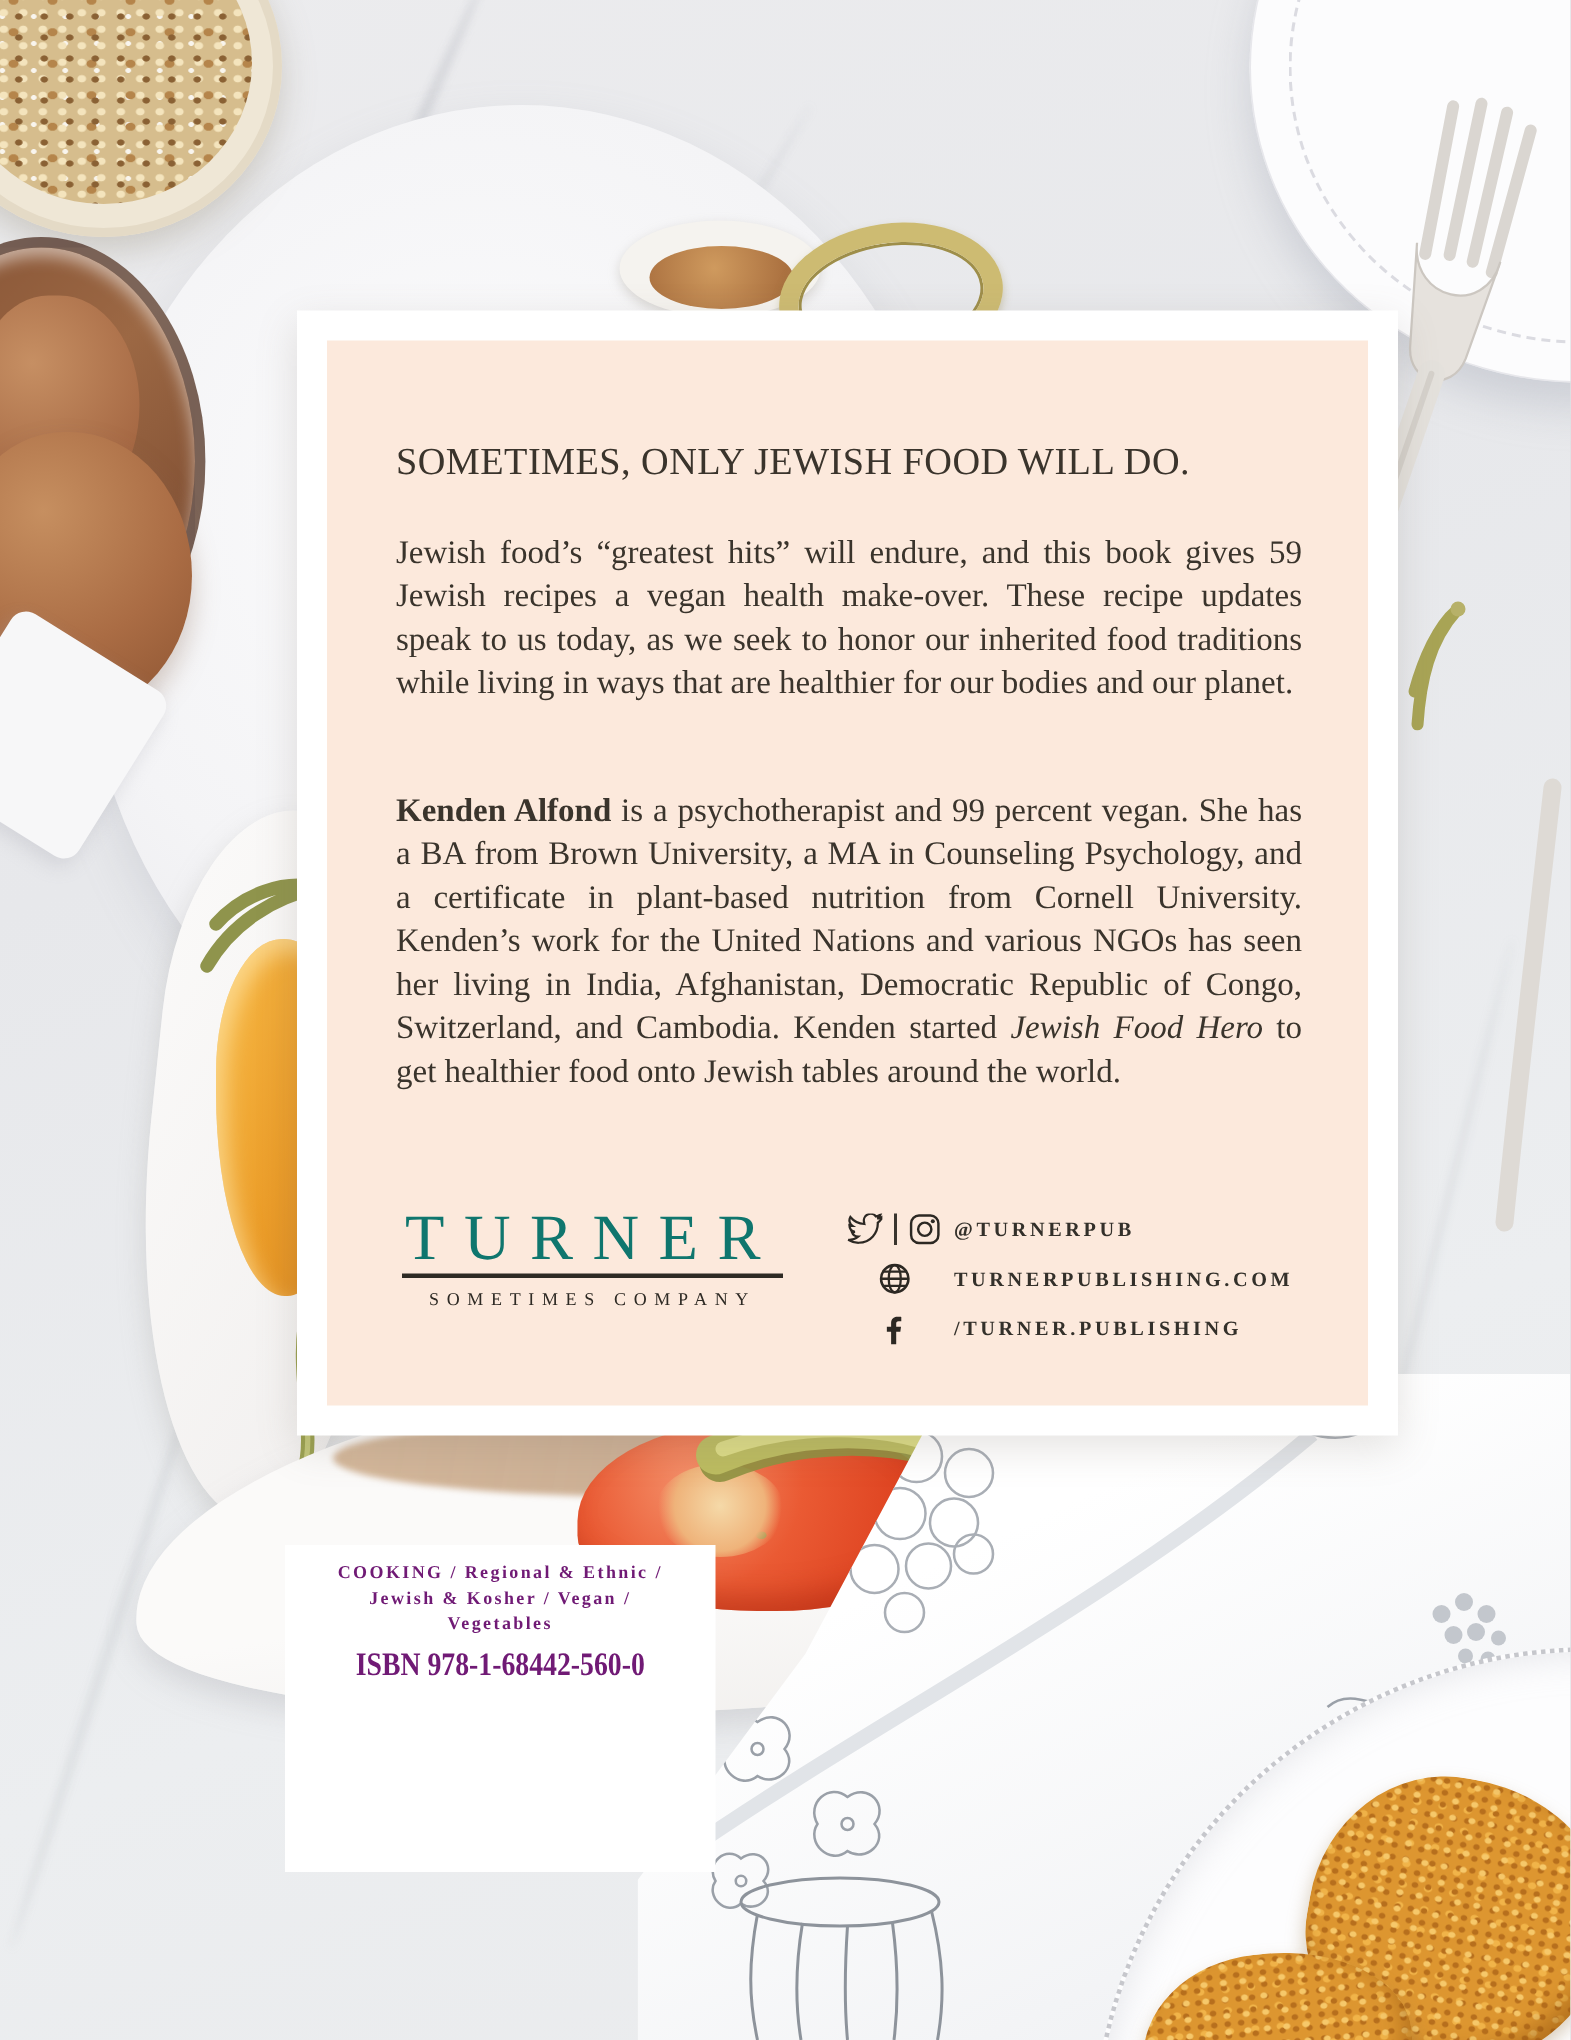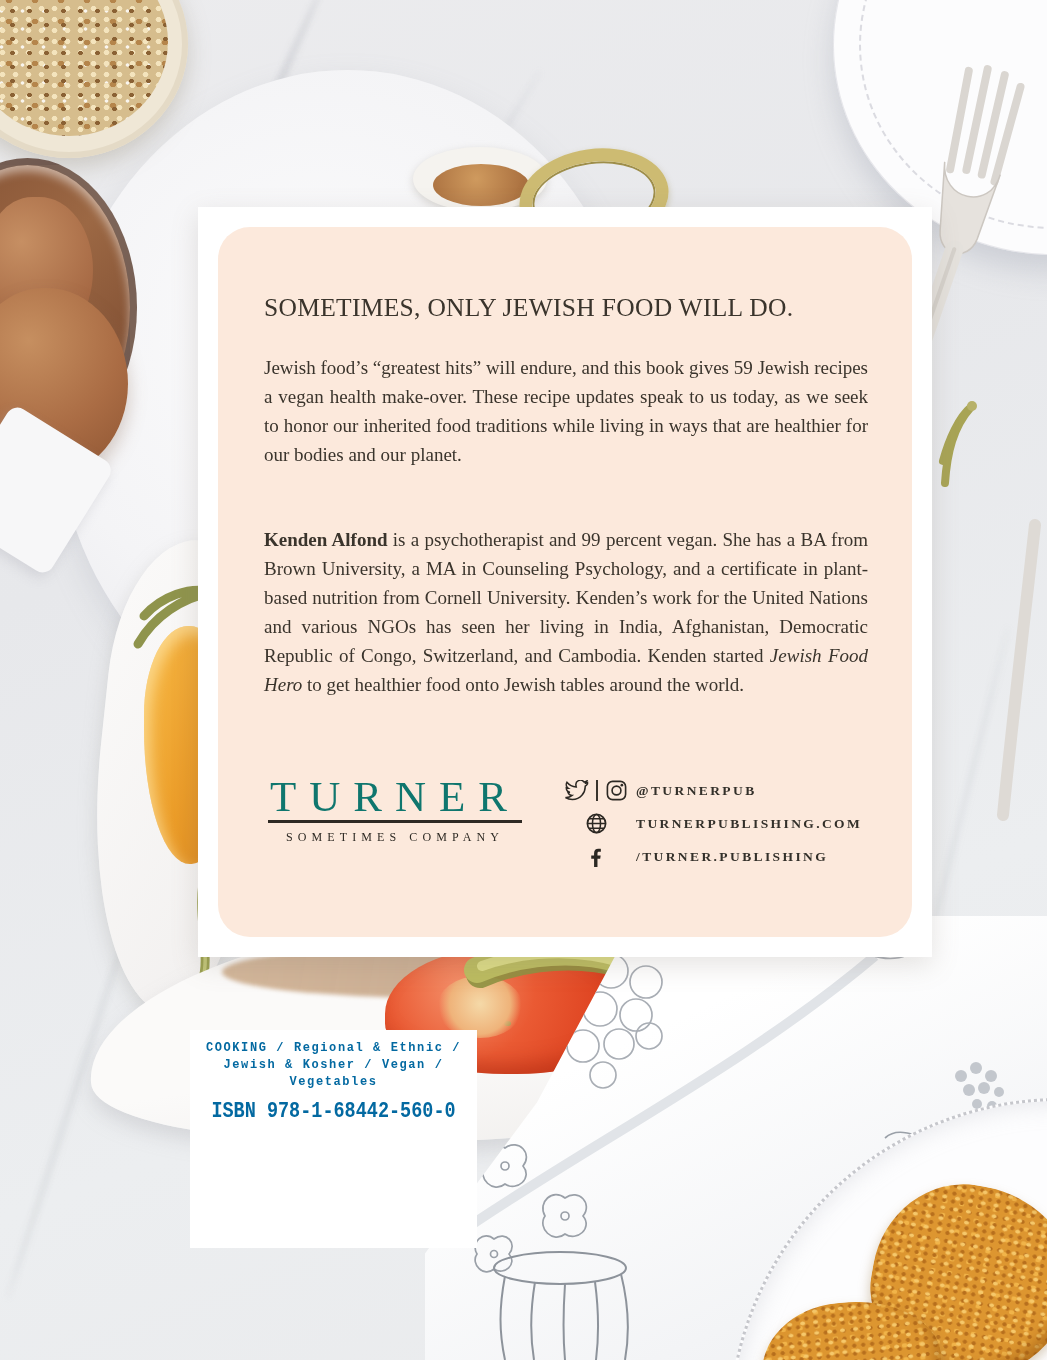--- a/index.html
+++ b/index.html
@@ -81,41 +81,41 @@
                          radial-gradient(#f1b449 2.4px, transparent 3.1px);
         background-size:13px 11px,9px 8px,17px 14px;
         box-shadow:inset -5px -8px 14px rgba(150,85,15,.55),0 6px 12px rgba(160,130,80,.4);}
   .patty1{left:872px;top:1186px;width:200px;height:190px;transform:rotate(10deg);}
   .patty2{left:762px;top:1302px;width:180px;height:130px;transform:rotate(-6deg);}
 
   
   .frame{position:absolute;left:198px;top:207px;width:734px;height:750px;background:#ffffff;z-index:5;
          box-shadow:0 8px 26px rgba(125,115,105,.2);}
   .panel{position:absolute;left:20px;top:20px;right:20px;bottom:20px;background:#fce9dc;
-         padding:66px 44px 0 46px;box-sizing:border-box;overflow:hidden;color:#3a342c;border-radius:32px;}
+         padding:66px 44px 0 46px;box-sizing:border-box;overflow:hidden;color:#3a342c;}
   .headline{font-size:25.5px;letter-spacing:.3px;white-space:nowrap;font-weight:400;}
-  .para{font-size:19px;line-height:29px;text-align:justify;margin-top:30px;}
+  .para{font-size:22px;line-height:29px;text-align:justify;margin-top:30px;}
   .bio{margin-top:56px;}
   .bio b{font-weight:700;}
   .bio i{font-style:italic;}
   .footer{display:flex;align-items:flex-start;margin-top:76px;}
   .logo{width:254px;margin-left:4px;flex:none;}
   .logo-name{font-size:43px;letter-spacing:13px;text-indent:2px;line-height:44px;color:#0f766e;}
   .logo-rule{height:3px;background:#2e2a24;margin-top:1px;}
   .logo-tag{font-size:12px;letter-spacing:5.1px;margin-top:7px;text-align:center;white-space:nowrap;color:#2e2a24;}
   .socials{margin-left:34px;flex:1;padding-top:2px;font-weight:bold;}
   .soc-row{display:flex;align-items:center;height:27px;margin-bottom:6px;}
   .soc-icons{width:80px;display:flex;justify-content:center;align-items:center;gap:7px;flex:none;}
   .soc-divider{width:1.5px;height:21px;background:#3a352e;}
   .soc-handle{font-size:13.5px;letter-spacing:2.4px;color:#33302a;white-space:nowrap;}
   .icon-svg{display:block;}
 
   
   .bc-box{position:absolute;left:190px;top:1030px;width:287px;height:218px;background:#ffffff;z-index:6;
-          box-sizing:border-box;padding:10px 11px 0;font-family:Liberation Mono, monospace;color:#0369a1;}
+          box-sizing:border-box;padding:10px 11px 0;font-family:Liberation Serif, serif;color:#701a75;}
   .bc-cat{font-size:12px;font-weight:700;letter-spacing:1.6px;line-height:17px;text-align:center;}
   .bc-isbn{font-size:18.5px;font-weight:700;text-align:center;margin-top:8px;transform:scaleY(1.18);transform-origin:top;}
   .bc-flex{display:flex;margin-top:10px;padding-left:6px;}
   .bc-main{width:168px;flex:none;}
   .bars-main{height:95px;
      background-image:repeating-linear-gradient(90deg,#000 0 2px, transparent 2px 7px),
                       repeating-linear-gradient(90deg,#000 0 1px, transparent 1px 5px),
                       repeating-linear-gradient(90deg,#000 0 4px, transparent 4px 17px);
      background-position:0 0,3px 0,1px 0;}
   .bc-ean{font-size:15.5px;font-weight:700;letter-spacing:.5px;word-spacing:7px;margin-top:3px;white-space:nowrap;}

